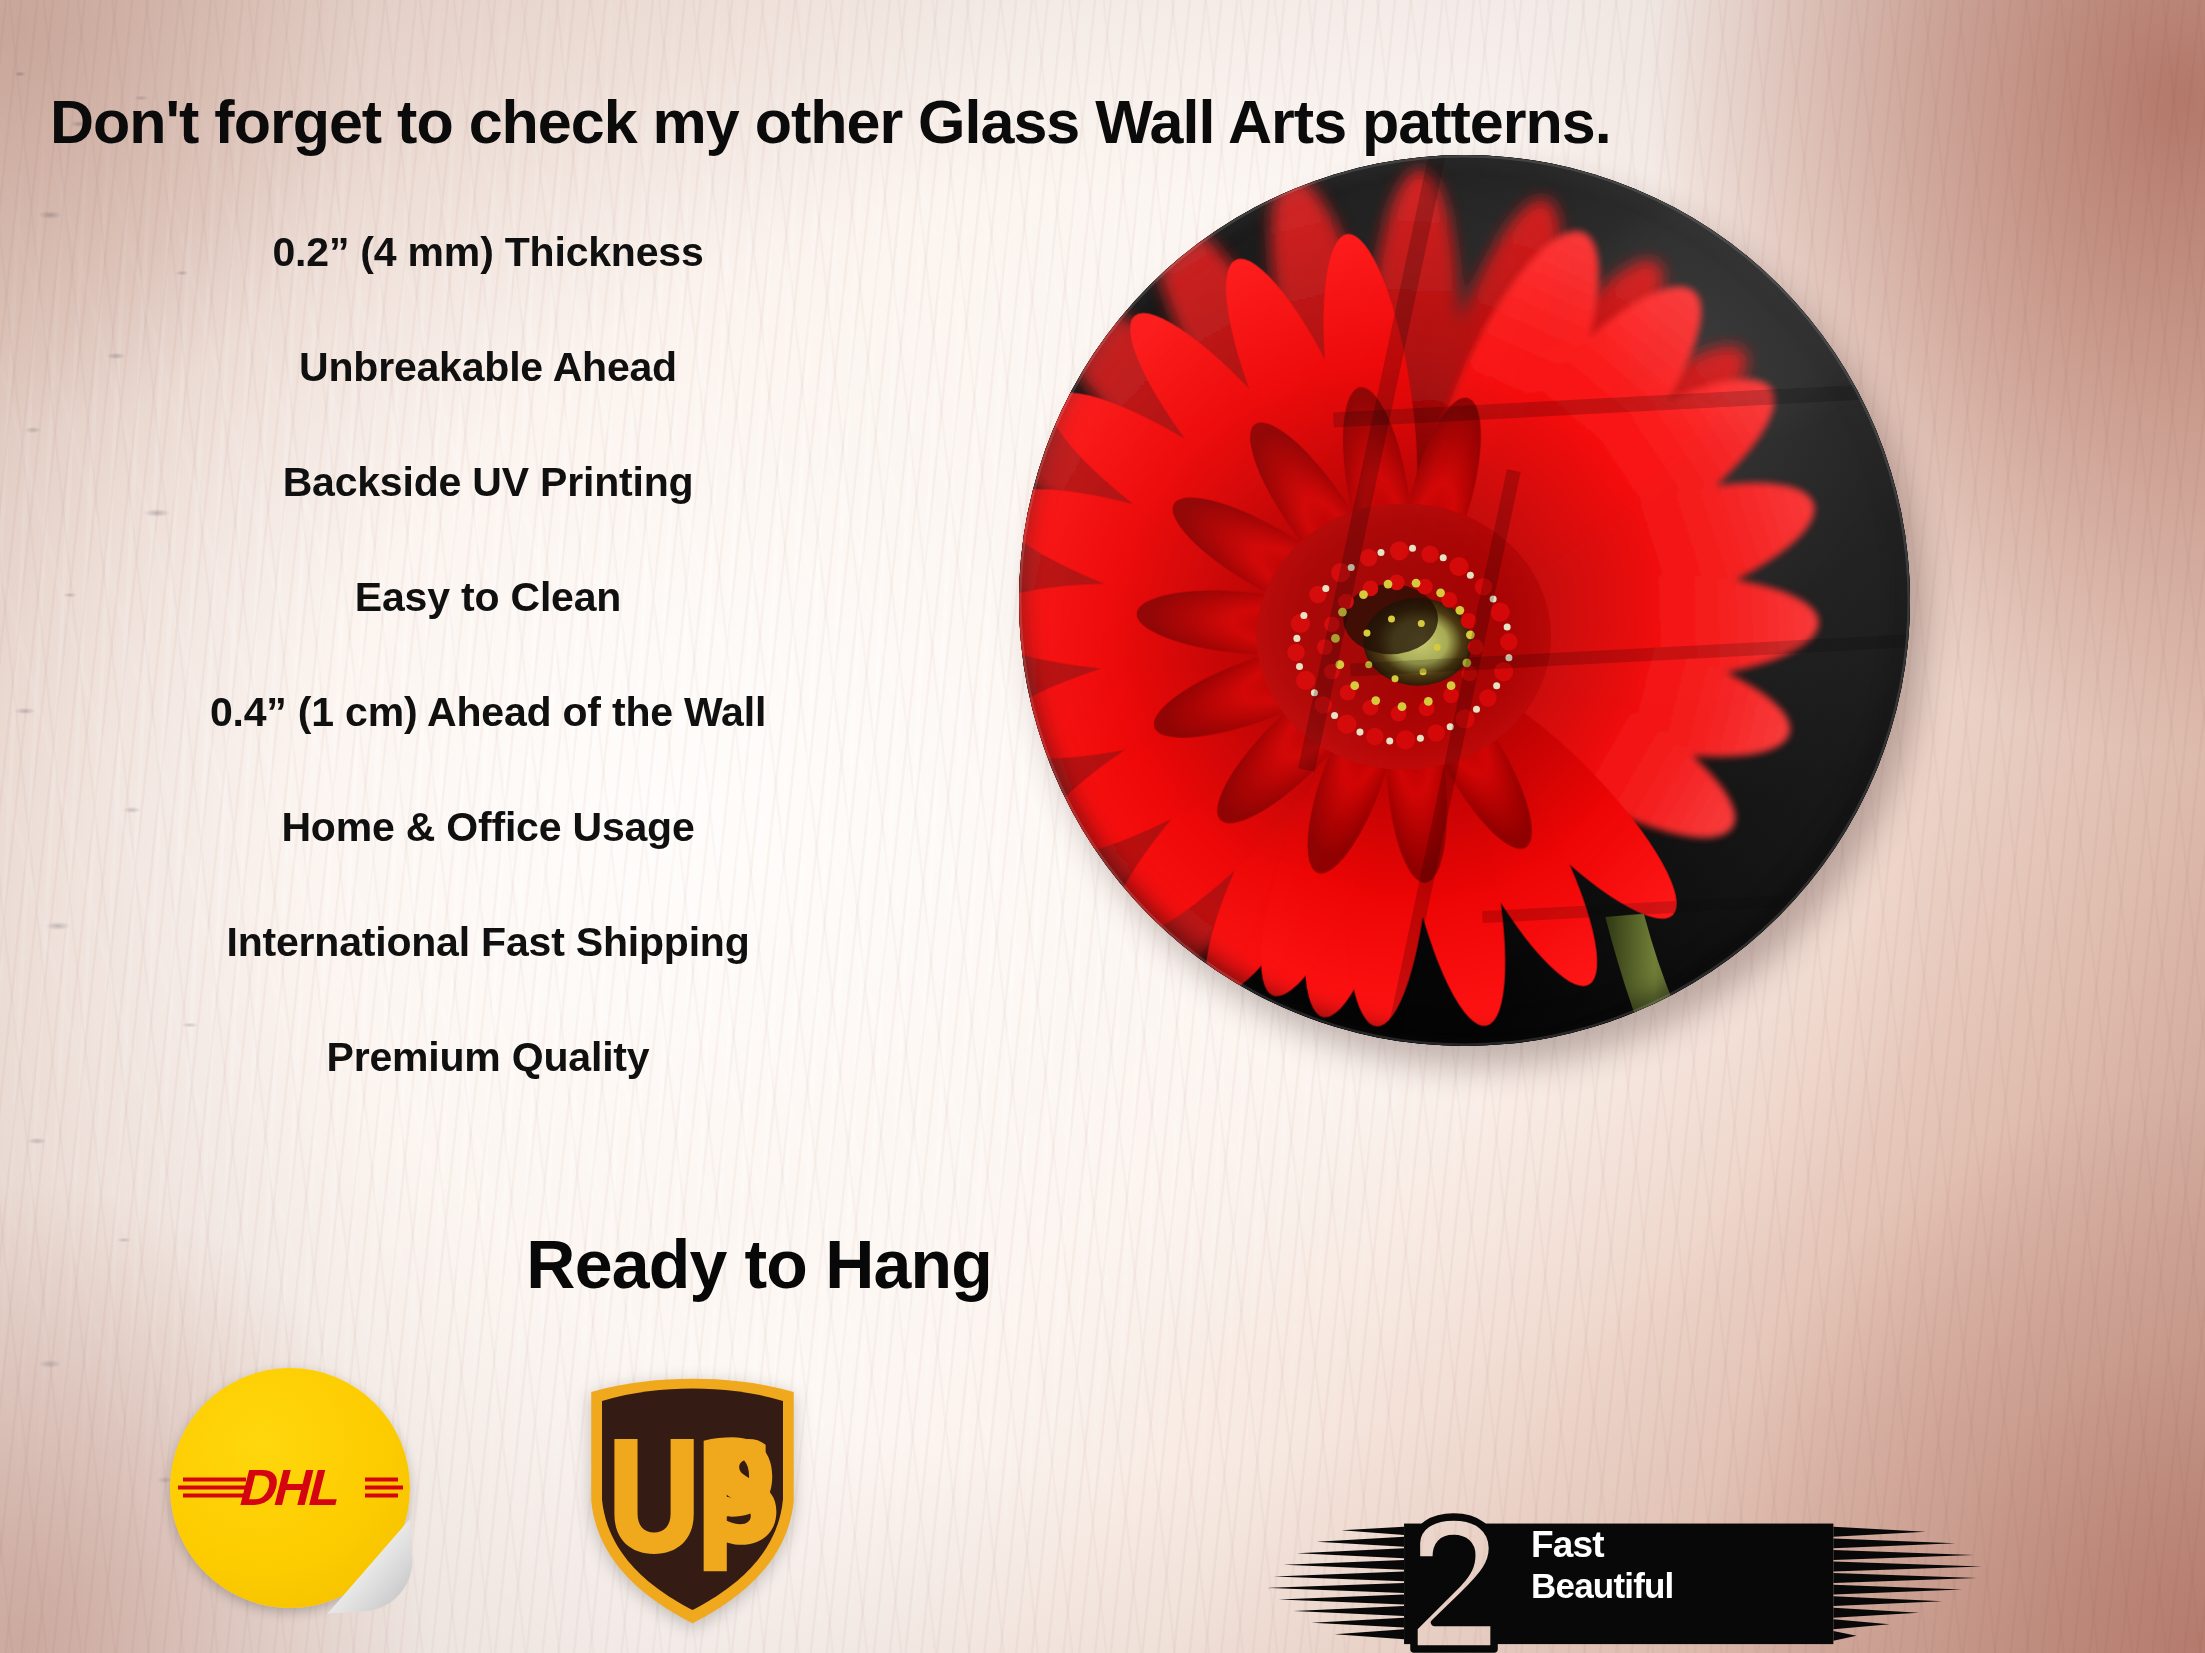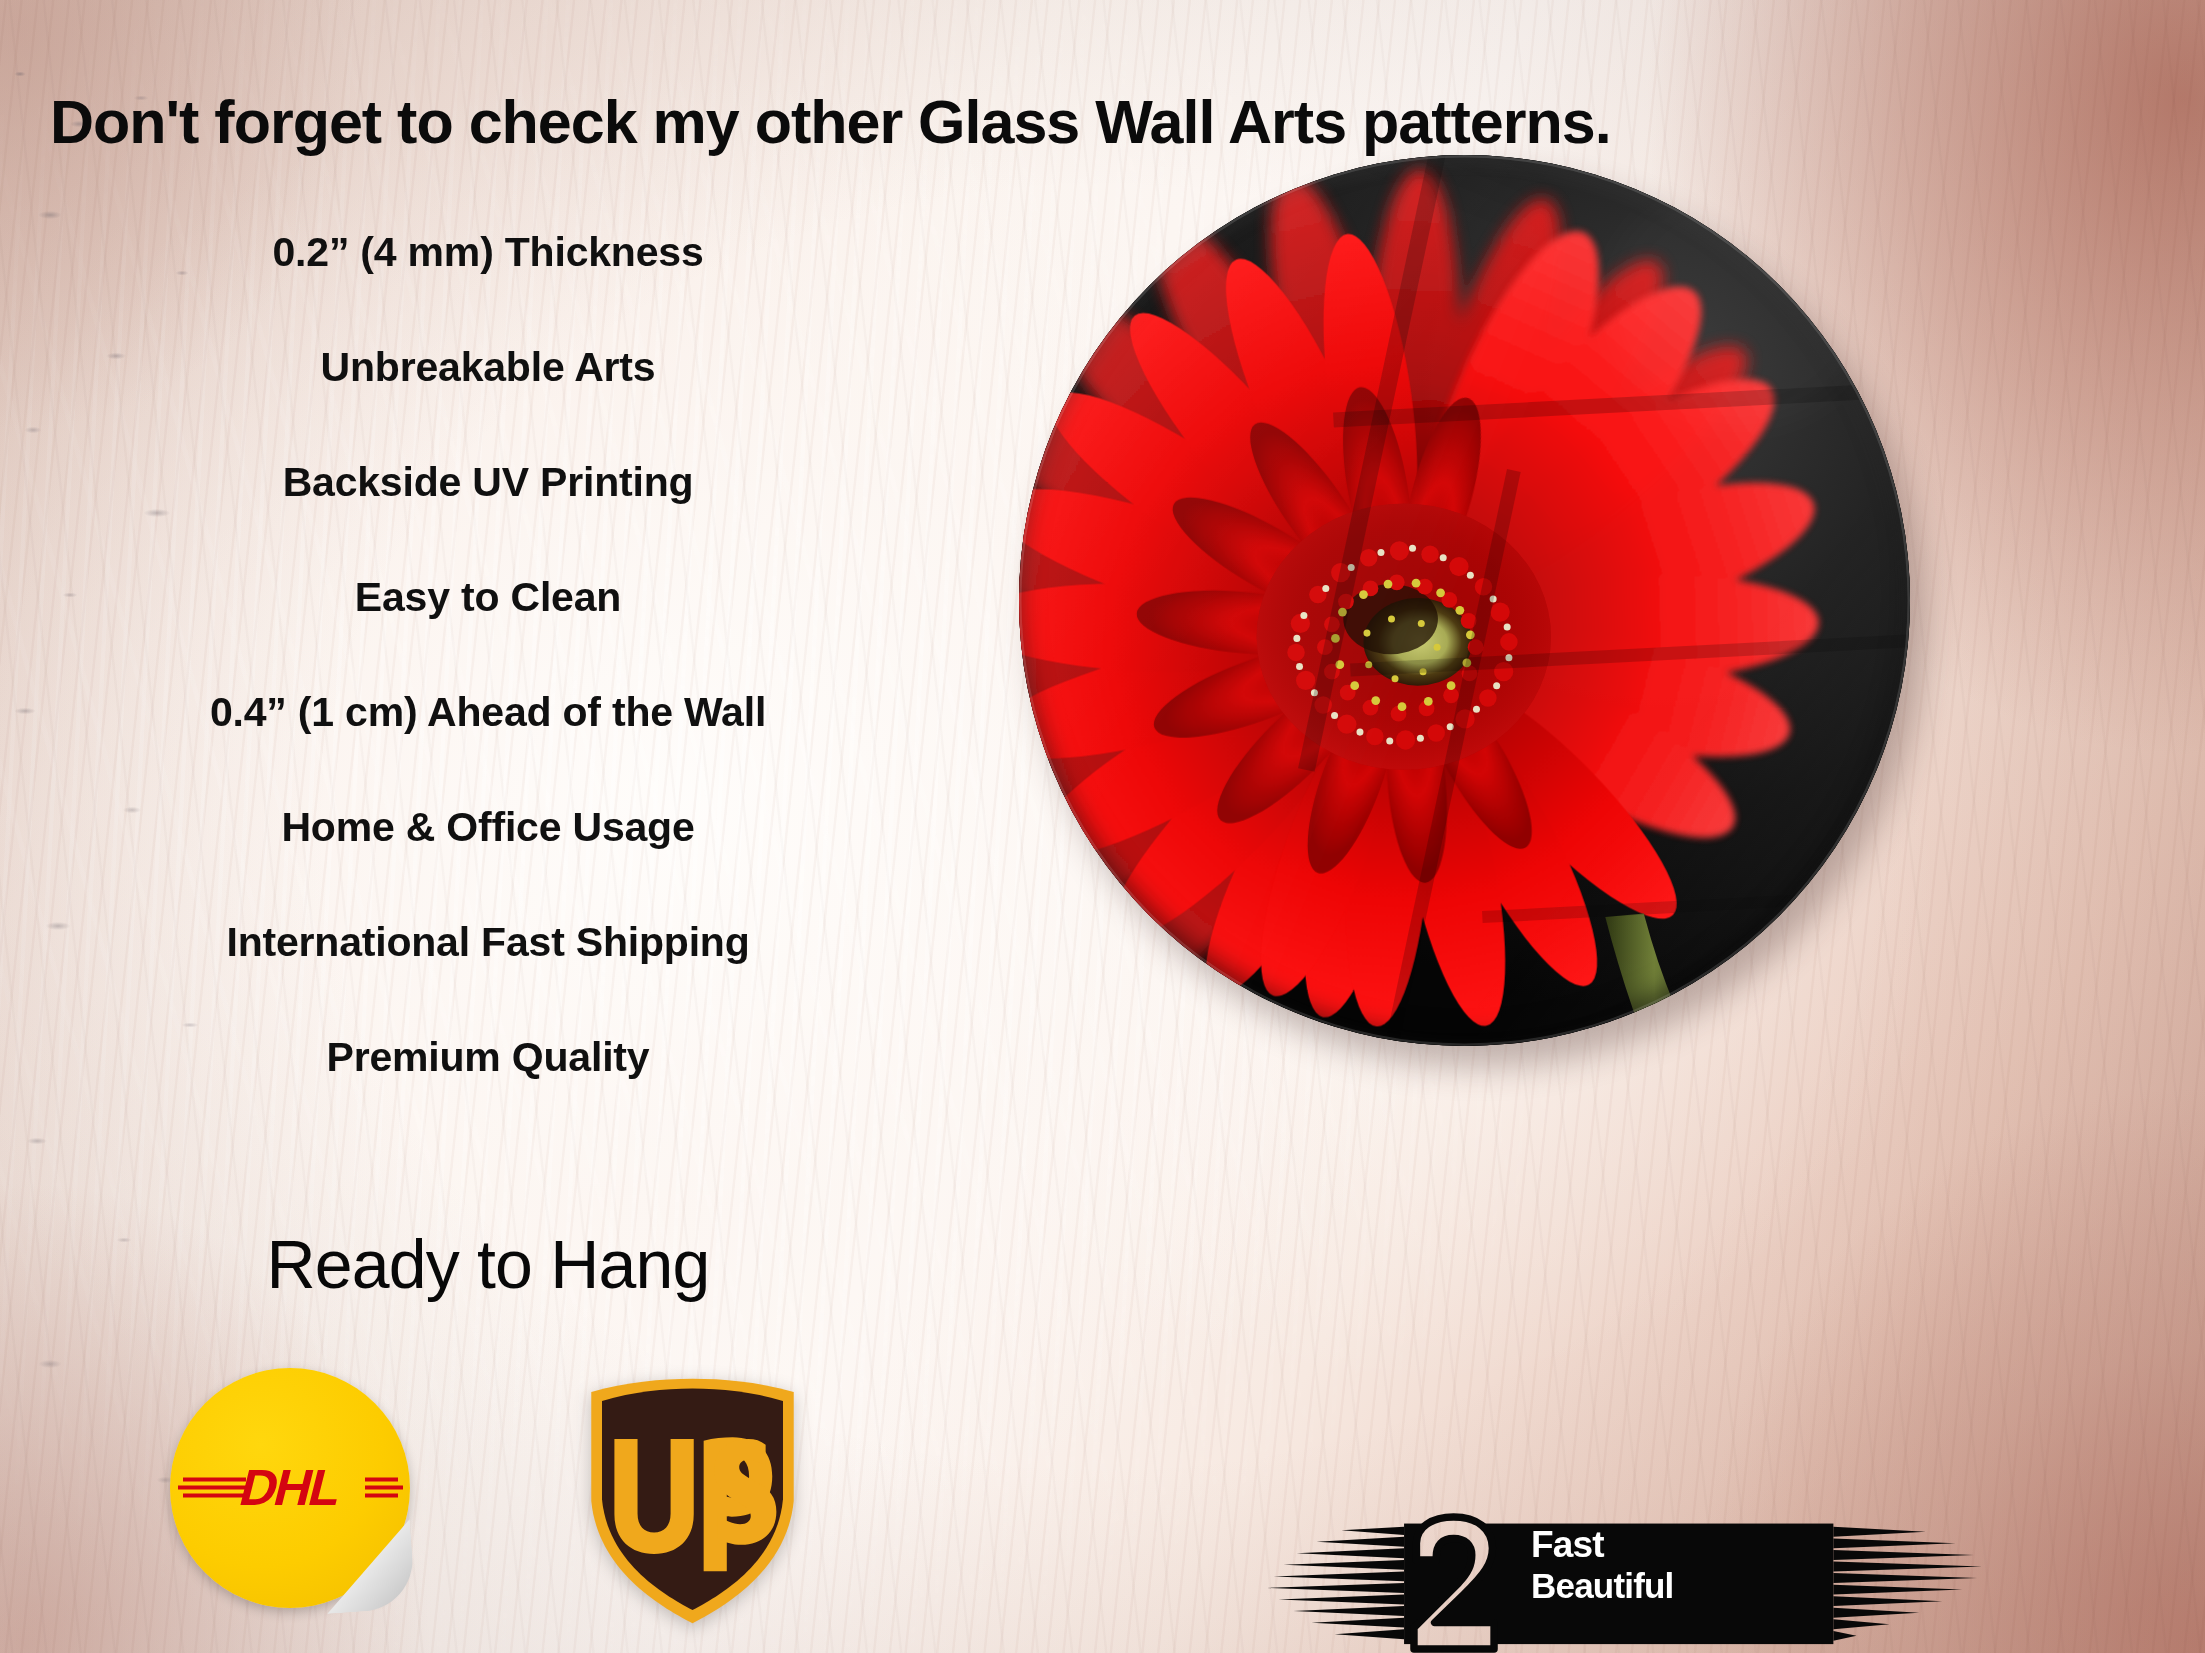--- a/index.html
+++ b/index.html
@@ -89,23 +89,23 @@
   #feature-list{
     position:absolute; left:0px; top:232px; width:976px;
     display:flex; flex-direction:column; align-items:center;
   }
   .feature-item{
     font-size:41px; font-weight:bold; color:#101010;
     text-align:center; line-height:1.0; letter-spacing:-0.2px;
     margin-bottom:74px; white-space:nowrap;
   }
   #ready-to-hang{
-    position:absolute; left:0; top:1225px; width:976px;
-    text-align:center;
-    font-size:68px; font-weight:normal; color:#080808;
+    position:absolute; left:16px; top:1225px; width:976px;
+    text-align:right;
+    font-size:68px; font-weight:bold; color:#080808;
     letter-spacing:-0.8px; white-space:nowrap;
   }
 
   
   #dhl-sticker{
     position:absolute; left:170px; top:1368px; width:240px; height:240px;
   }
   .dhl-round{
     position:absolute; inset:0; border-radius:50%;
     background:radial-gradient(circle at 38% 32%, #ffd70d 0%, #fdcc00 55%, #f2bd00 100%);
@@ -202,21 +202,21 @@
 
   <div id="bg-strokes"></div>
   <div id="bg-white-wash"></div>
   <div id="bg-flakes"></div>
   <div id="bg-vignette"></div>
 
   <div id="headline">Don't forget to check my other Glass Wall Arts patterns.</div>
 
   <div id="feature-list">
     <div class="feature-item">0.2” (4 mm) Thickness</div>
-    <div class="feature-item">Unbreakable Arts</div>
+    <div class="feature-item">Unbreakable Ahead</div>
     <div class="feature-item">Backside UV Printing</div>
     <div class="feature-item">Easy to Clean</div>
     <div class="feature-item">0.4” (1 cm) Ahead of the Wall</div>
     <div class="feature-item">Home &amp; Office Usage</div>
     <div class="feature-item">International Fast Shipping</div>
     <div class="feature-item">Premium Quality</div>
   </div>
 
   <div id="ready-to-hang">Ready to Hang</div>
 

